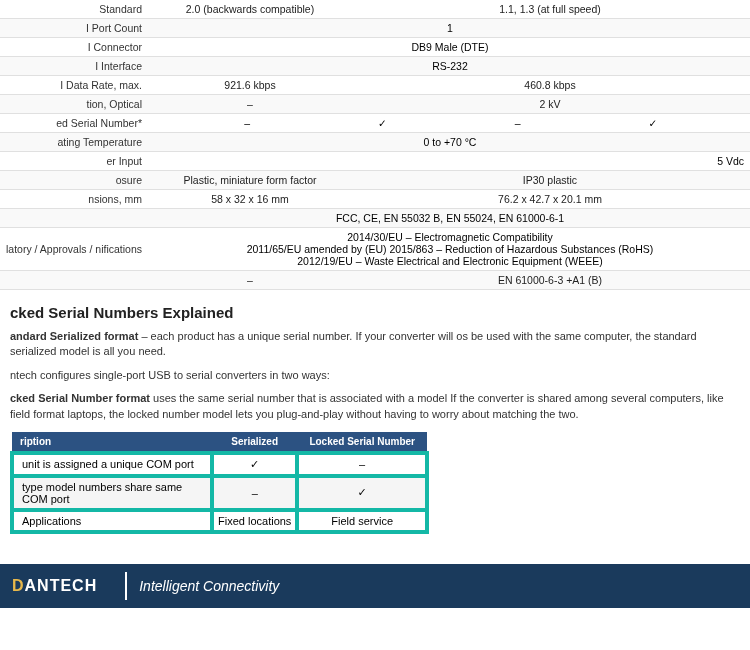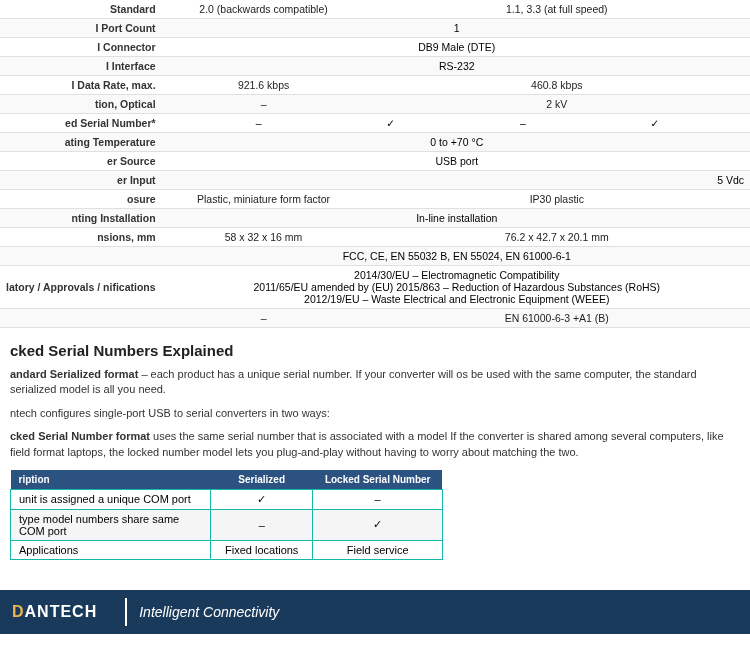--- a/index.html
+++ b/index.html
@@ -26,21 +26,21 @@
     }
     .specs-table tr:nth-child(odd) {
       background: #fff;
     }
     .specs-table td {
       padding: 3px 6px;
       border: none;
     }
     .specs-table td.label-col {
       color: #333;
-      font-weight: bold;
+      font-weight: normal;
       width: 115px;
       white-space: nowrap;
       text-align: right;
       padding-right: 8px;
     }
     .specs-table td.value-col-left {
       text-align: center;
       width: 200px;
       color: #222;
     }
@@ -84,23 +84,23 @@
       font-weight: bold;
       font-size: 10px;
     }
     .locked-table th.desc-th {
       background: #2c5282;
       text-align: left;
       padding-left: 8px;
       width: 200px;
     }
     .locked-table td {
-      padding: 3px 14px;
-      text-align: center;
-      border: 1px solid #14b8a6;
+      padding: 3px 4px;
+      text-align: center;
+      border: 4px solid #14b8a6;
       background: #fff;
       font-size: 11px;
     }
     .locked-table td.desc-td {
       text-align: left;
       padding-left: 8px;
     }
     .locked-table tr:nth-child(even) td {
       background: #f5f5f5;
     }
@@ -136,21 +136,21 @@
     }
   </style>
 </head>
 <body>
 
 <table class="specs-table">
   <tbody id="specs-tbody">
   <tr>
         <td class="label-col">Standard</td>
         <td class="value-col-left">2.0 (backwards compatible)</td>
-        <td class="value-col-right">1.1, 3.3 (at full speed)</td>
+        <td class="value-col-right">1.1, 1.3 (at full speed)</td>
       </tr>
       <tr>
         <td class="label-col">I Port Count</td>
         <td colspan="2" style="text-align: center;">1</td>
       </tr>
       <tr>
         <td class="label-col">I Connector</td>
         <td colspan="2" style="text-align: center;">DB9 Male (DTE)</td>
       </tr>
       <tr>
@@ -169,35 +169,27 @@
       </tr>
       <tr>
         <td class="label-col">ed Serial Number*</td>
         <td colspan="2" style="text-align: center;"><span style="display:inline-block;width:23%;text-align:center;">–</span><span style="display:inline-block;width:23%;text-align:center;">✓</span><span style="display:inline-block;width:23%;text-align:center;">–</span><span style="display:inline-block;width:23%;text-align:center;">✓</span></td>
       </tr>
       <tr>
         <td class="label-col">ating Temperature</td>
         <td colspan="2" style="text-align: center;">0 to +70 °C</td>
       </tr>
       <tr>
-        <td class="label-col">er Source</td>
-        <td colspan="2" style="text-align: center;">USB port</td>
-      </tr>
-      <tr>
         <td class="label-col">er Input</td>
         <td colspan="2" style="text-align: right;">5 Vdc</td>
       </tr>
       <tr>
         <td class="label-col">osure</td>
         <td class="value-col-left">Plastic, miniature form factor</td>
         <td class="value-col-right">IP30 plastic</td>
-      </tr>
-      <tr>
-        <td class="label-col">nting Installation</td>
-        <td colspan="2" style="text-align: center;">In-line installation</td>
       </tr>
       <tr>
         <td class="label-col">nsions, mm</td>
         <td class="value-col-left">58 x 32 x 16 mm</td>
         <td class="value-col-right">76.2 x 42.7 x 20.1 mm</td>
       </tr>
       <tr>
         <td class="label-col"></td>
         <td colspan="2" style="text-align: center;">FCC, CE, EN 55032 B, EN 55024, EN 61000-6-1</td>
       </tr>

